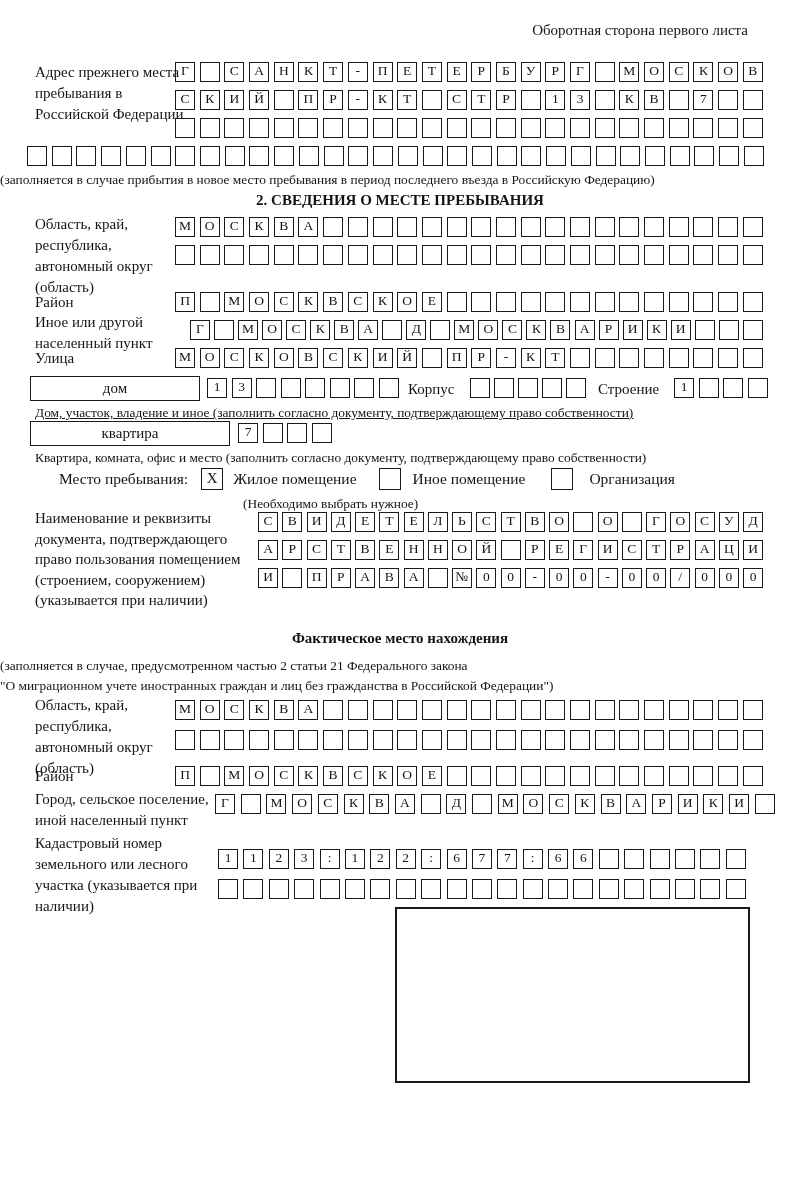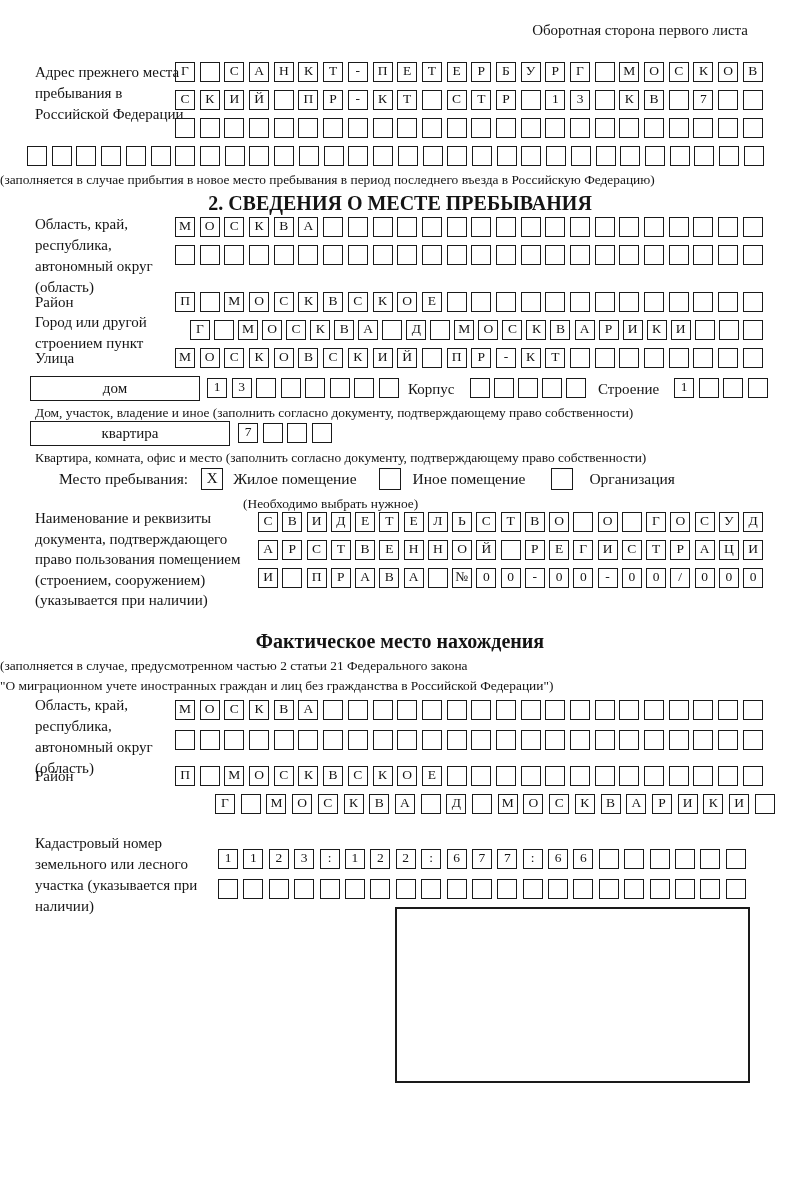--- a/index.html
+++ b/index.html
@@ -8,21 +8,21 @@
     font-family:"Liberation Serif","DejaVu Serif",serif; color:#141414; overflow:hidden;
   }
   .row { position:absolute; display:flex; justify-content:space-between; }
   .cell {
     flex:0 0 20px; width:20px; height:20px; box-sizing:border-box;
     border:1.6px solid #1a1a1a; text-align:center; font-size:13.5px; line-height:16px;
   }
   .lbl { position:absolute; font-size:15px; line-height:21px; }
   .note { position:absolute; font-size:13.4px; line-height:18px; }
   .center { left:0; width:800px; text-align:left; }
-  .title { position:absolute; left:0; width:800px; text-align:center; font-weight:bold; font-size:20px; }
+  .title { position:absolute; left:0; width:800px; text-align:center; font-weight:bold; font-size:15px; }
   .typebox {
     position:absolute; box-sizing:border-box; border:1.6px solid #1a1a1a;
     text-align:center; font-size:15px;
   }
   .chk {
     flex:0 0 22px; width:22px; height:22px; box-sizing:border-box; border:1.6px solid #1a1a1a;
     text-align:center; line-height:19px; font-size:15px;
   }
   #header-note { position:absolute; top:22px; right:52px; font-size:15px; }
 
@@ -43,21 +43,21 @@
   #city1-r { left:190px; top:320px; width:573px; }
   #street-lbl { left:35px; top:348px; }
   #street-r { left:175px; top:348px; width:588px; }
 
   #house-box { left:30px; top:376px; width:170px; height:25px; line-height:22px; }
   #house-r { left:207px; top:378px; width:192px; }
   #korpus-lbl { left:408px; top:379px; }
   #korpus-r { left:470px; top:378px; width:116px; }
   #stroenie-lbl { left:598px; top:379px; }
   #stroenie-r { left:674px; top:378px; width:94px; }
-  #house-note { left:35px; top:404px; }
+  #house-note { left:35px; top:404px;text-decoration:underline; }
 
   #apt-box { left:30px; top:421px; width:200px; height:25px; line-height:22px; }
   #apt-r { left:238px; top:423px; width:94px; }
   #apt-note { left:35px; top:449px; }
 
   #place-row { position:absolute; left:35px; top:468px; display:flex; align-items:center; font-size:15.5px;margin-left:24px; }
   #chk1 { margin:0 10px 0 13px; }
   #chk2 { margin:0 12px 0 22px; }
   #chk3 { margin:0 16px 0 26px; }
   #place-note { left:243px; top:495px; }
@@ -282,21 +282,21 @@
       <span class="cell"></span>
       <span class="cell"></span>
       <span class="cell"></span>
       <span class="cell"></span>
       <span class="cell"></span>
       <span class="cell"></span>
       <span class="cell"></span>
       <span class="cell"></span>
     </div>
 
-  <div id="city1-lbl" class="lbl">Город или другой строением пункт</div>
+  <div id="city1-lbl" class="lbl">Иное или другой населенный пункт</div>
   <div id="city1-r" class="row">
       <span class="cell">Г</span>
       <span class="cell"></span>
       <span class="cell">М</span>
       <span class="cell">О</span>
       <span class="cell">С</span>
       <span class="cell">К</span>
       <span class="cell">В</span>
       <span class="cell">А</span>
       <span class="cell"></span>
@@ -543,20 +543,21 @@
       <span class="cell"></span>
       <span class="cell"></span>
       <span class="cell"></span>
       <span class="cell"></span>
       <span class="cell"></span>
       <span class="cell"></span>
       <span class="cell"></span>
       <span class="cell"></span>
     </div>
 
+  <div id="city2-lbl" class="lbl">Город, сельское поселение, иной населенный пункт</div>
   <div id="city2-r" class="row">
       <span class="cell">Г</span>
       <span class="cell"></span>
       <span class="cell">М</span>
       <span class="cell">О</span>
       <span class="cell">С</span>
       <span class="cell">К</span>
       <span class="cell">В</span>
       <span class="cell">А</span>
       <span class="cell"></span>

